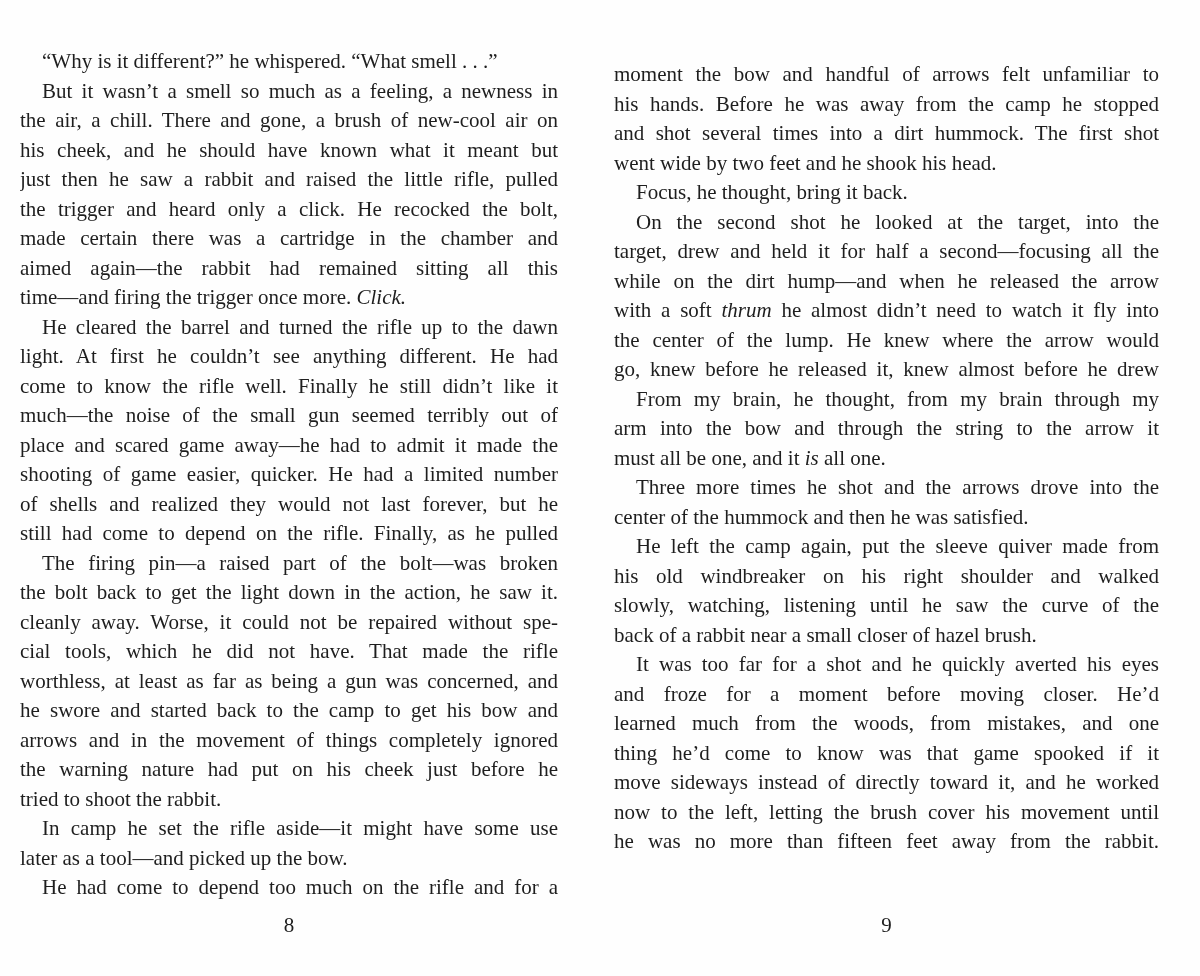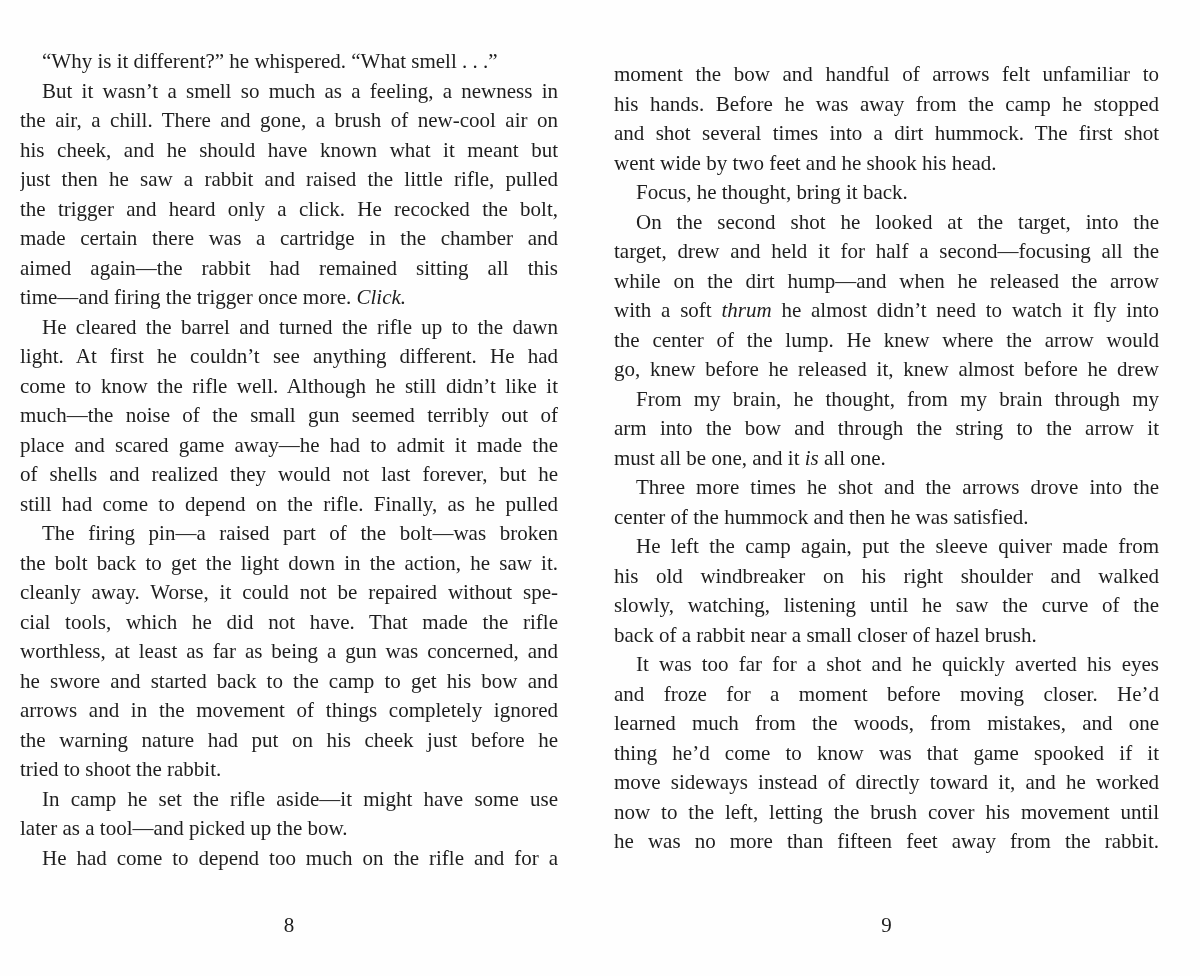--- a/index.html
+++ b/index.html
@@ -54,23 +54,24 @@
       <div class="line indent fill"><span>But it wasn’t a smell so much as a feeling, a newness in</span></div>
       <div class="line fill"><span>the air, a chill. There and gone, a brush of new-cool air on</span></div>
       <div class="line fill"><span>his cheek, and he should have known what it meant but</span></div>
       <div class="line fill"><span>just then he saw a rabbit and raised the little rifle, pulled</span></div>
       <div class="line fill"><span>the trigger and heard only a click. He recocked the bolt,</span></div>
       <div class="line fill"><span>made certain there was a cartridge in the chamber and</span></div>
       <div class="line fill"><span>aimed again—the rabbit had remained sitting all this</span></div>
       <div class="line"><span>time—and firing the trigger once more. </span><span class="it">Click.</span></div>
       <div class="line indent fill"><span>He cleared the barrel and turned the rifle up to the dawn</span></div>
       <div class="line fill"><span>light. At first he couldn’t see anything different. He had</span></div>
-      <div class="line fill"><span>come to know the rifle well. Although he still didn’t like it</span></div>
+      <div class="line fill"><span>come to know the rifle well. Finally he still didn’t like it</span></div>
       <div class="line fill"><span>much—the noise of the small gun seemed terribly out of</span></div>
       <div class="line fill"><span>place and scared game away—he had to admit it made the</span></div>
+      <div class="line fill"><span>shooting of game easier, quicker. He had a limited number</span></div>
       <div class="line fill"><span>of shells and realized they would not last forever, but he</span></div>
       <div class="line fill"><span>still had come to depend on the rifle. Finally, as he pulled</span></div>
       <div class="line indent fill"><span>The firing pin—a raised part of the bolt—was broken</span></div>
       <div class="line fill"><span>the bolt back to get the light down in the action, he saw it.</span></div>
       <div class="line fill"><span>cleanly away. Worse, it could not be repaired without spe-</span></div>
       <div class="line fill"><span>cial tools, which he did not have. That made the rifle</span></div>
       <div class="line fill"><span>worthless, at least as far as being a gun was concerned, and</span></div>
       <div class="line fill"><span>he swore and started back to the camp to get his bow and</span></div>
       <div class="line fill"><span>arrows and in the movement of things completely ignored</span></div>
       <div class="line fill"><span>the warning nature had put on his cheek just before he</span></div>

